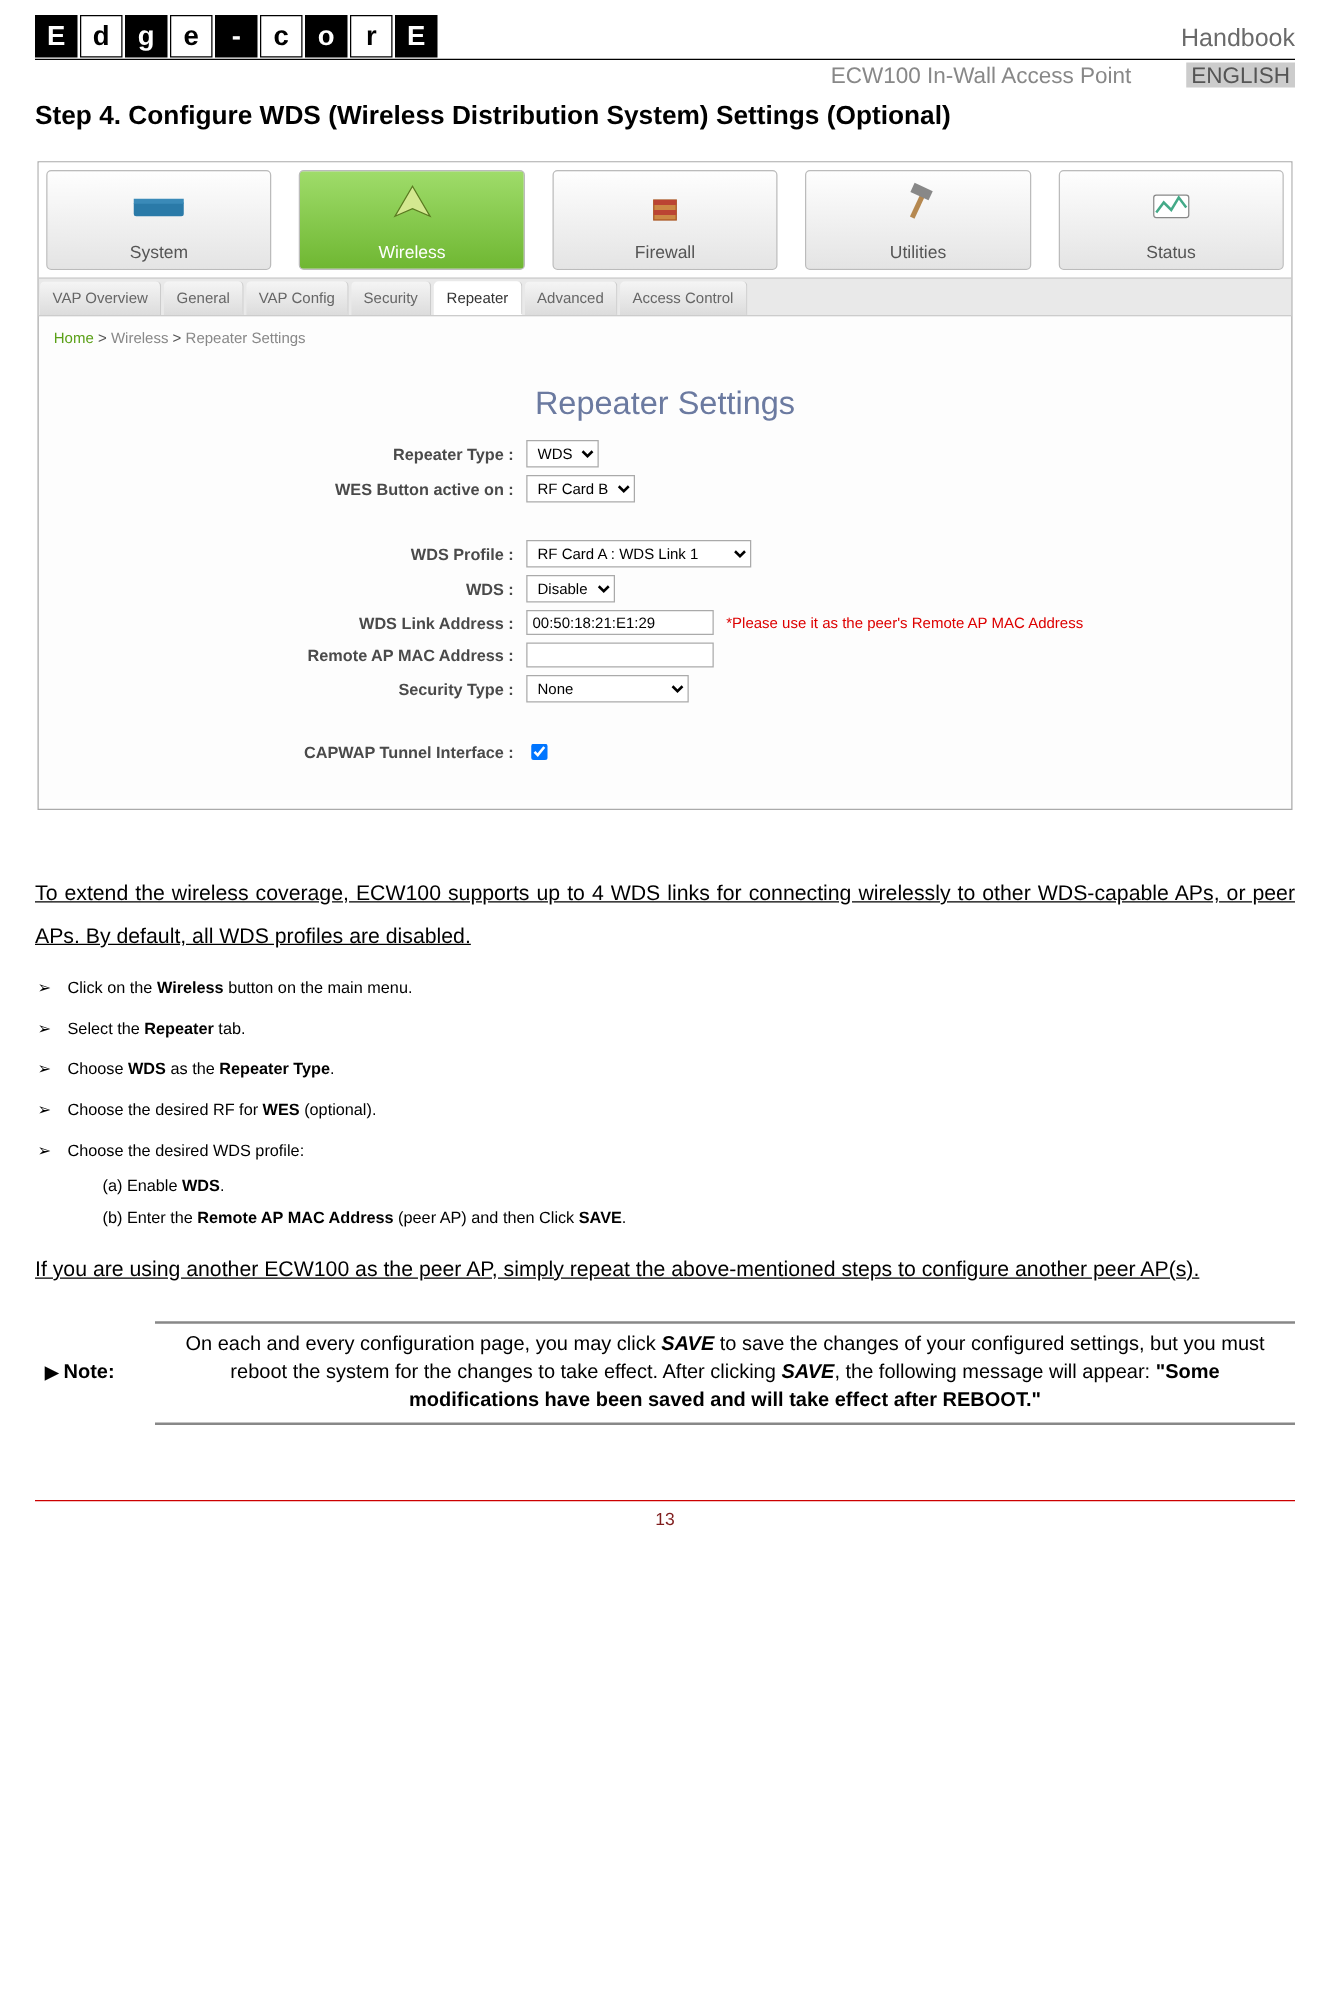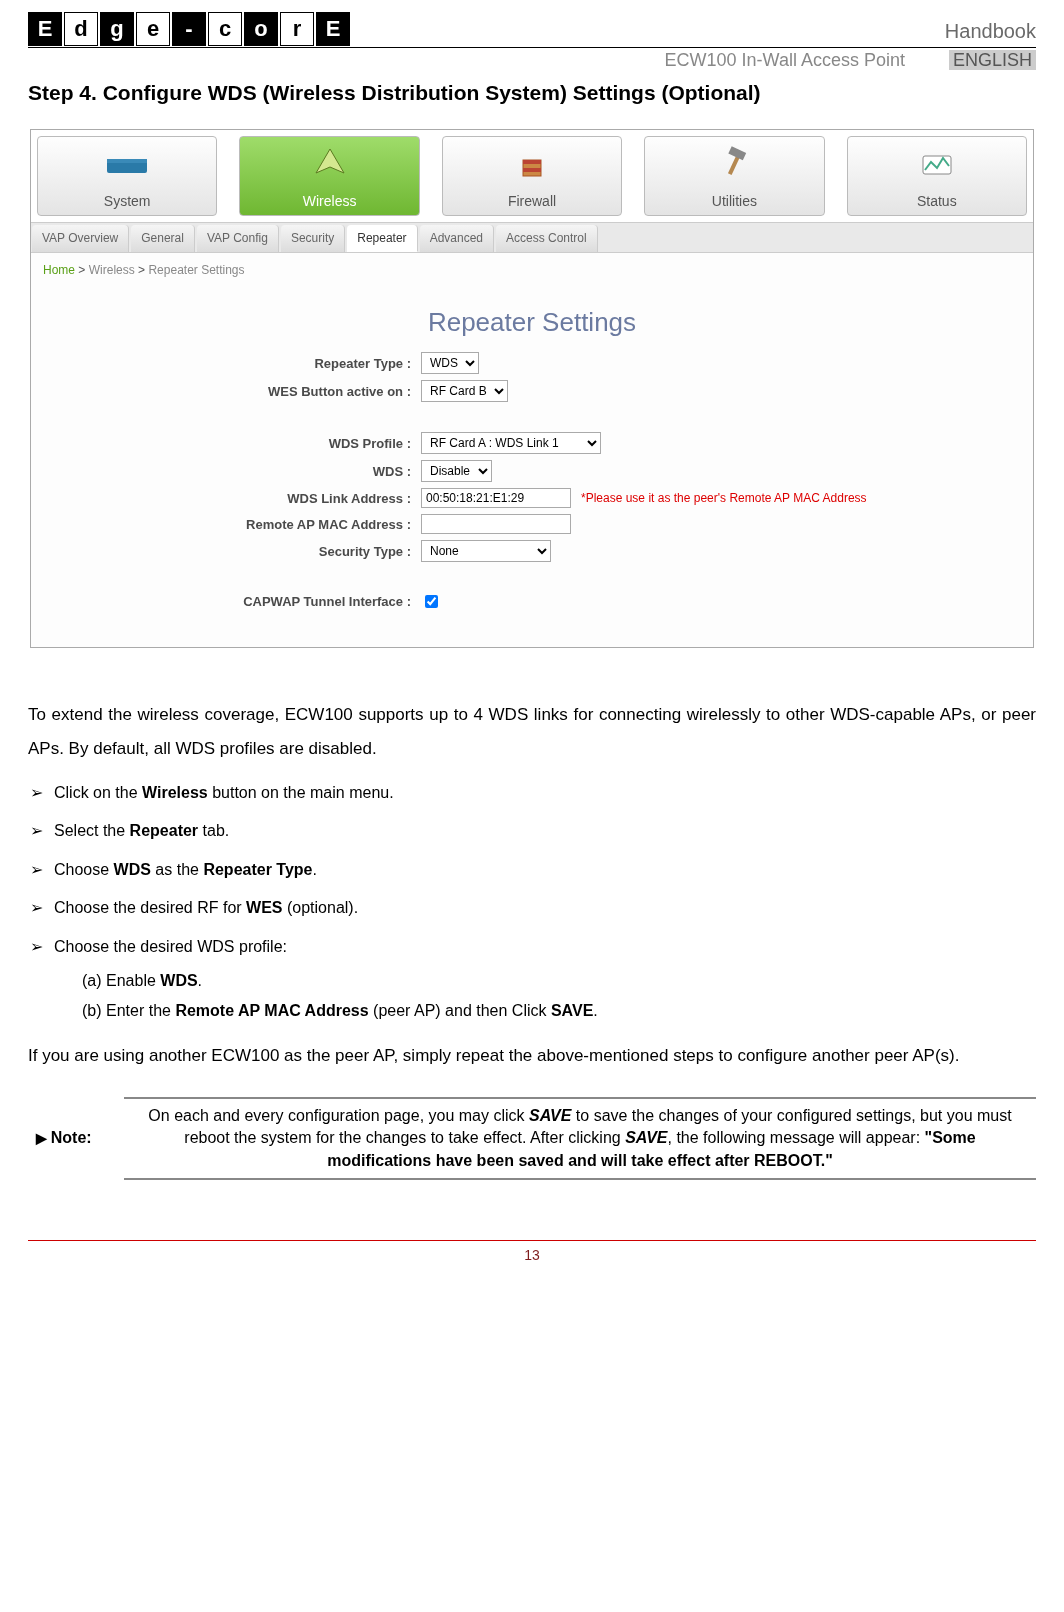--- a/index.html
+++ b/index.html
@@ -137,23 +137,24 @@
     box-sizing:border-box;
   }
   select.form-control { height:22px; }
   .hint { color:#d00; font-size:12px; margin-left:10px; }
   .divspacer { height:18px; }
   .body-text {
     font-size:17px;
     line-height:2;
     text-align:justify;
     margin: 12px 0;
+    text-decoration: underline;
   }
   ul.arrows { list-style:none; padding-left:26px; margin:8px 0; }
-  ul.arrows > li { position:relative; margin:8px 0; line-height:1.9; font-size:16px; }
+  ul.arrows > li { position:relative; margin:8px 0; line-height:1.9; font-size:13px; }
   ul.arrows > li::before {
     content:"➢";
     position:absolute;
     left:-24px;
     color:#000;
   }
   .sub-ol { list-style:none; padding-left:28px; margin:4px 0; }
   .note-table {
     border-collapse:collapse;
     width:100%;

